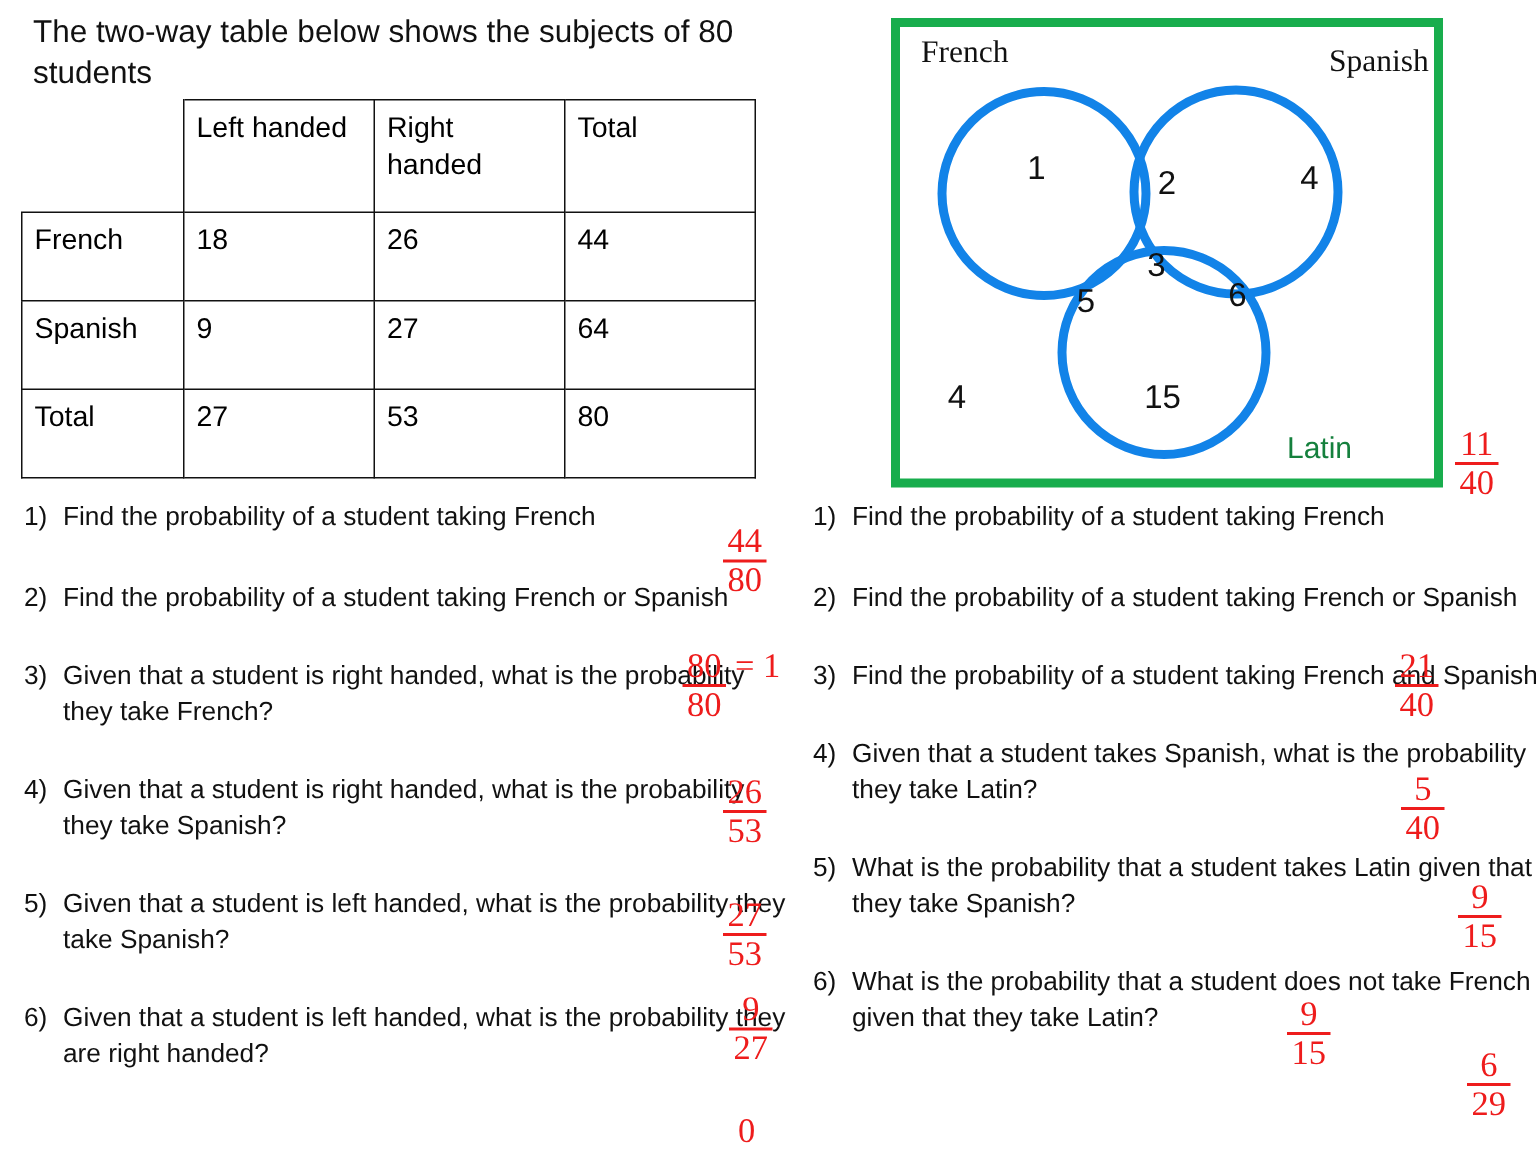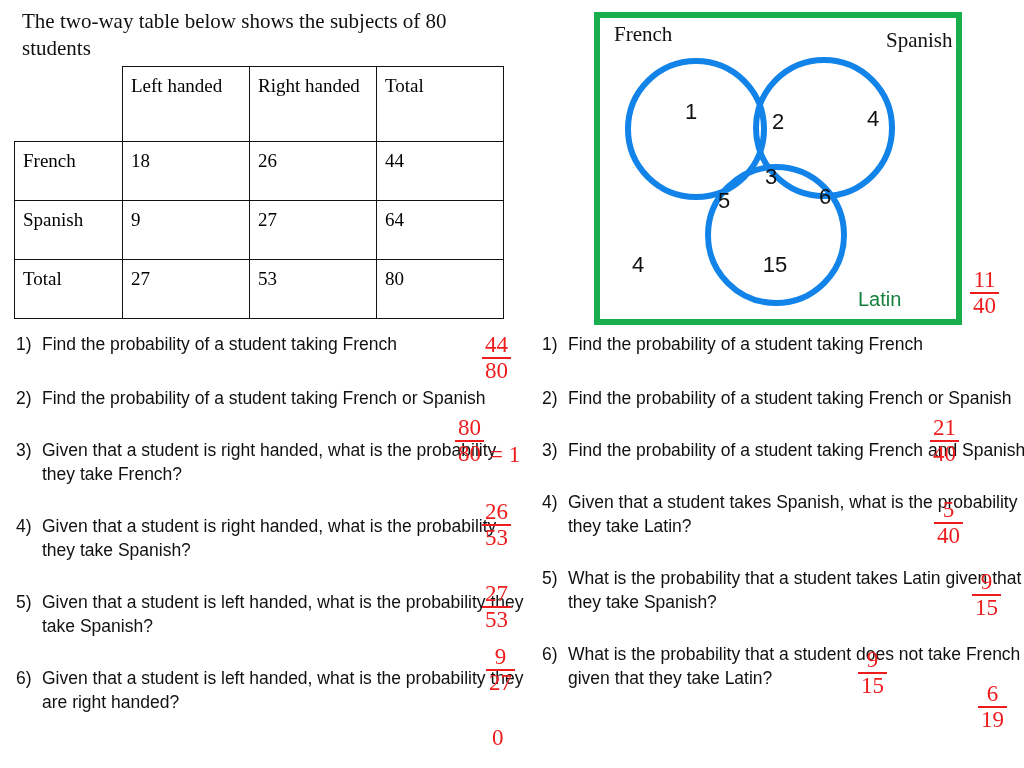--- a/index.html
+++ b/index.html
@@ -9,21 +9,21 @@
     background: #ffffff;
   }
   body {
     width: 1024px;
     height: 768px;
     position: relative;
     overflow: hidden;
     font-family: "Liberation Sans", sans-serif;
     color: #000000;
   }
-  .abs { position: absolute; font-family: Liberation Serif, serif; }
+  .abs { position: absolute; }
 
   
   #lesson-heading {
     left: 22px; top: 8px; width: 480px;
     font-size: 21px;
     line-height: 27px;
     color: #111;
   }
 
   
@@ -95,22 +95,23 @@
   .q-text { flex: 1 1 auto; }
 
   
   .answer {
     position: absolute;
     color: #ee1c1c;
     font-family: "Liberation Serif", serif;
     font-size: 23px;
     line-height: 1;
     display: flex;
-    align-items: flex-end;
+    align-items: flex-start;
     white-space: nowrap;
+    margin-top: 16px;
   }
   .frac {
     display: inline-flex;
     flex-direction: column;
     align-items: center;
     line-height: 1.05;
   }
   .frac .num { padding: 0 3px; }
   .frac .den { padding: 0 3px; border-top: 2.2px solid #ee1c1c; }
   .ans-suffix { margin-left: 6px; }
@@ -313,15 +314,15 @@
 <div class="answer" style="left:858px; top:648px;">
   <span class="frac">
     <span class="num">9</span>
     <span class="den">15</span>
   </span>
 </div>
 
 <div class="answer" style="left:978px; top:682px;">
   <span class="frac">
     <span class="num">6</span>
-    <span class="den">19</span>
+    <span class="den">29</span>
   </span>
 </div>
 
 </body></html>

